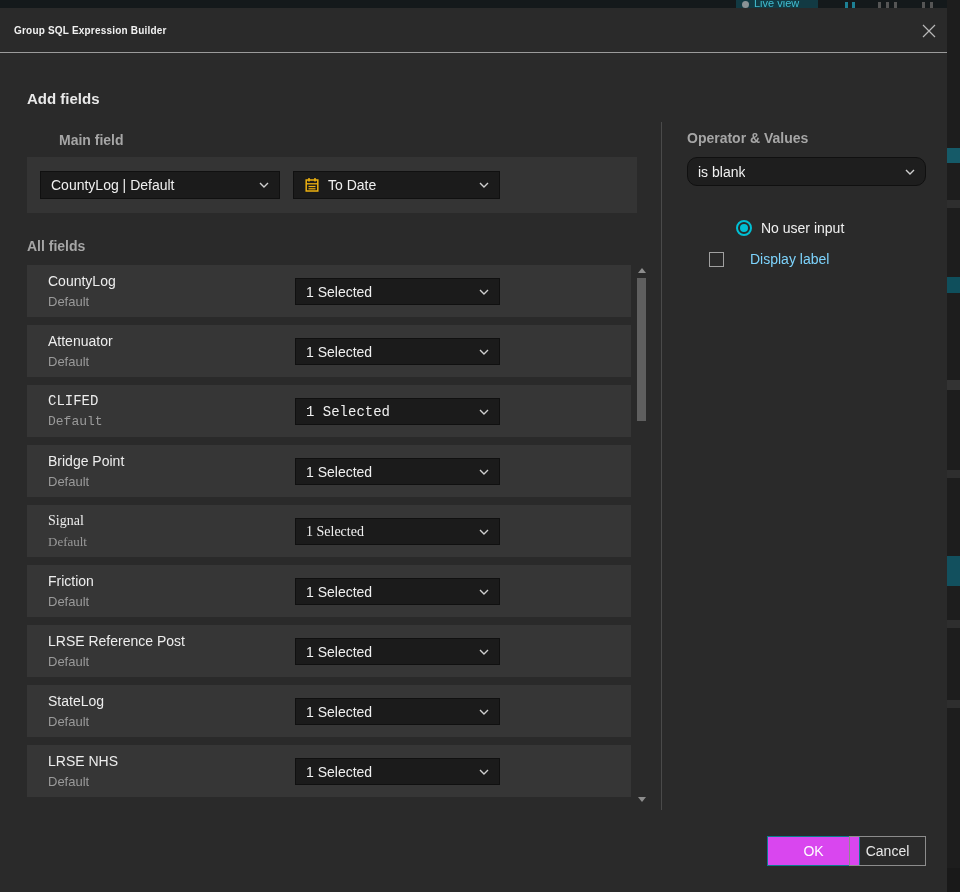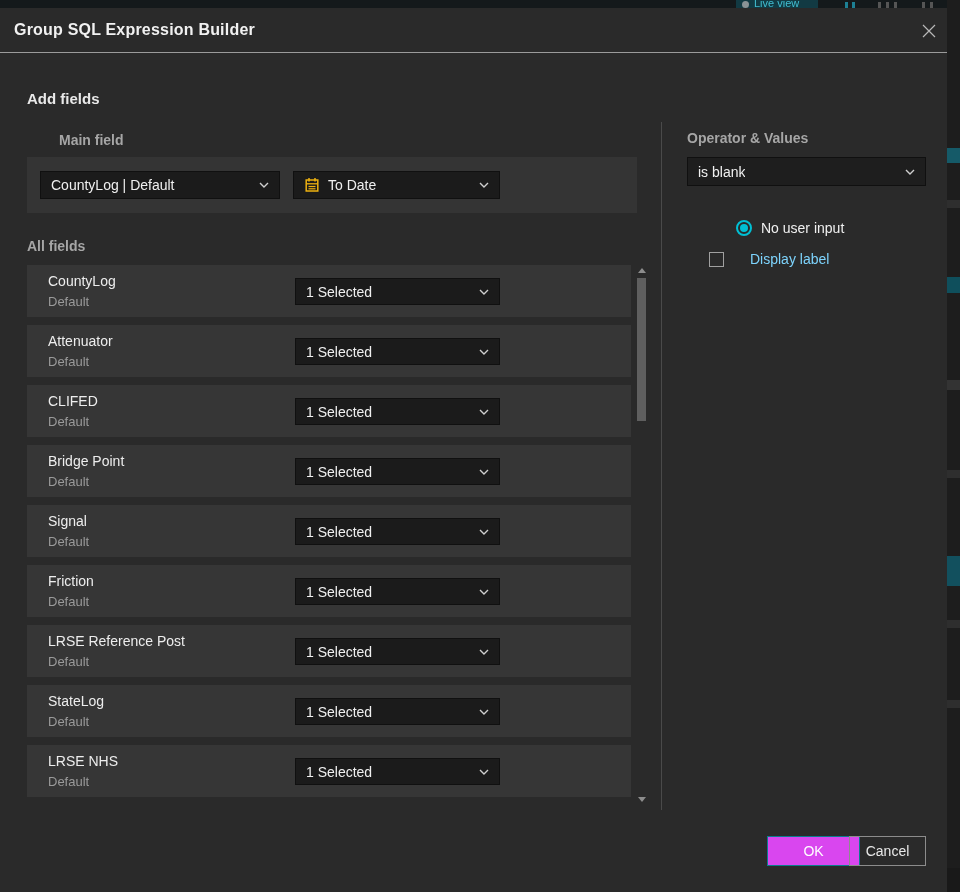--- a/index.html
+++ b/index.html
@@ -39,21 +39,21 @@
   
   .dialog {
     position:absolute; left:0; top:8px; width:947px; height:884px;
     background:#2a2a2a; z-index:2;
   }
   .title-bar {
     position:absolute; left:0; top:0; width:100%; height:45px;
     border-bottom:1px solid #9b9b9b;
     display:flex; align-items:center; padding:0 14px;
   }
-  .title-bar h1 { font-size:16px; font-weight:700; color:#f1f1f1; letter-spacing:.2px; }
+  .title-bar h1 { font-size:10px; font-weight:700; color:#f1f1f1; letter-spacing:.2px; }
   .close-btn {
     position:absolute; right:8px; top:13px; width:20px; height:20px;
     display:flex; align-items:center; justify-content:center; cursor:pointer;
   }
 
   .section-heading {
     position:absolute; left:27px; top:82px;
     font-size:15px; font-weight:700; color:#e9e9e9;
   }
   .sub-label { position:absolute; font-size:14px; font-weight:700; color:#a6a6a6; }
@@ -99,21 +99,21 @@
     position:absolute; left:1px; top:13px; width:9px; height:143px;
     background:#5f5f5f;
   }
 
   .v-divider {
     position:absolute; left:661px; top:114px; width:1px; height:688px;
     background:#4a4a4a;
   }
 
   
-  .operator-select { position:absolute; left:687px; top:149px; width:239px; height:29px; background:#1e1e1e; }
+  .operator-select { position:absolute; left:687px; top:149px; width:239px; height:29px; background:#1e1e1e;border-radius:10px; }
 
   .radio-row { position:absolute; left:688px; top:212px; display:flex; align-items:center;margin-left:48px; }
   .radio {
     width:16px; height:16px; border-radius:50%;
     border:2px solid #00c0d4; position:relative; flex:0 0 auto; cursor:pointer;
   }
   .radio .dot {
     position:absolute; left:2px; top:2px; width:8px; height:8px;
     border-radius:50%; background:#00c0d4;
   }
@@ -230,21 +230,21 @@
           <div class="row-sub">Default</div>
           <div class="select row-select">
             <span class="lab">1 Selected</span>
             <span class="chev">
               <svg width="10" height="6" viewBox="0 0 10 6">
                 <path d="M1 1l4 4 4-4" stroke="#cfcfcf" stroke-width="1.4" fill="none"></path>
               </svg>
             </span>
           </div>
         </div>
-        <div class="field-row" style="top: 120px;">
+        <div class="field-row" style="top: 120px; font-family: Liberation Mono, monospace;">
           <div class="row-name">CLIFED</div>
           <div class="row-sub">Default</div>
           <div class="select row-select">
             <span class="lab">1 Selected</span>
             <span class="chev">
               <svg width="10" height="6" viewBox="0 0 10 6">
                 <path d="M1 1l4 4 4-4" stroke="#cfcfcf" stroke-width="1.4" fill="none"></path>
               </svg>
             </span>
           </div>
@@ -254,21 +254,21 @@
           <div class="row-sub">Default</div>
           <div class="select row-select">
             <span class="lab">1 Selected</span>
             <span class="chev">
               <svg width="10" height="6" viewBox="0 0 10 6">
                 <path d="M1 1l4 4 4-4" stroke="#cfcfcf" stroke-width="1.4" fill="none"></path>
               </svg>
             </span>
           </div>
         </div>
-        <div class="field-row" style="top: 240px;">
+        <div class="field-row" style="top: 240px; font-family: Liberation Serif, serif;">
           <div class="row-name">Signal</div>
           <div class="row-sub">Default</div>
           <div class="select row-select">
             <span class="lab">1 Selected</span>
             <span class="chev">
               <svg width="10" height="6" viewBox="0 0 10 6">
                 <path d="M1 1l4 4 4-4" stroke="#cfcfcf" stroke-width="1.4" fill="none"></path>
               </svg>
             </span>
           </div>

